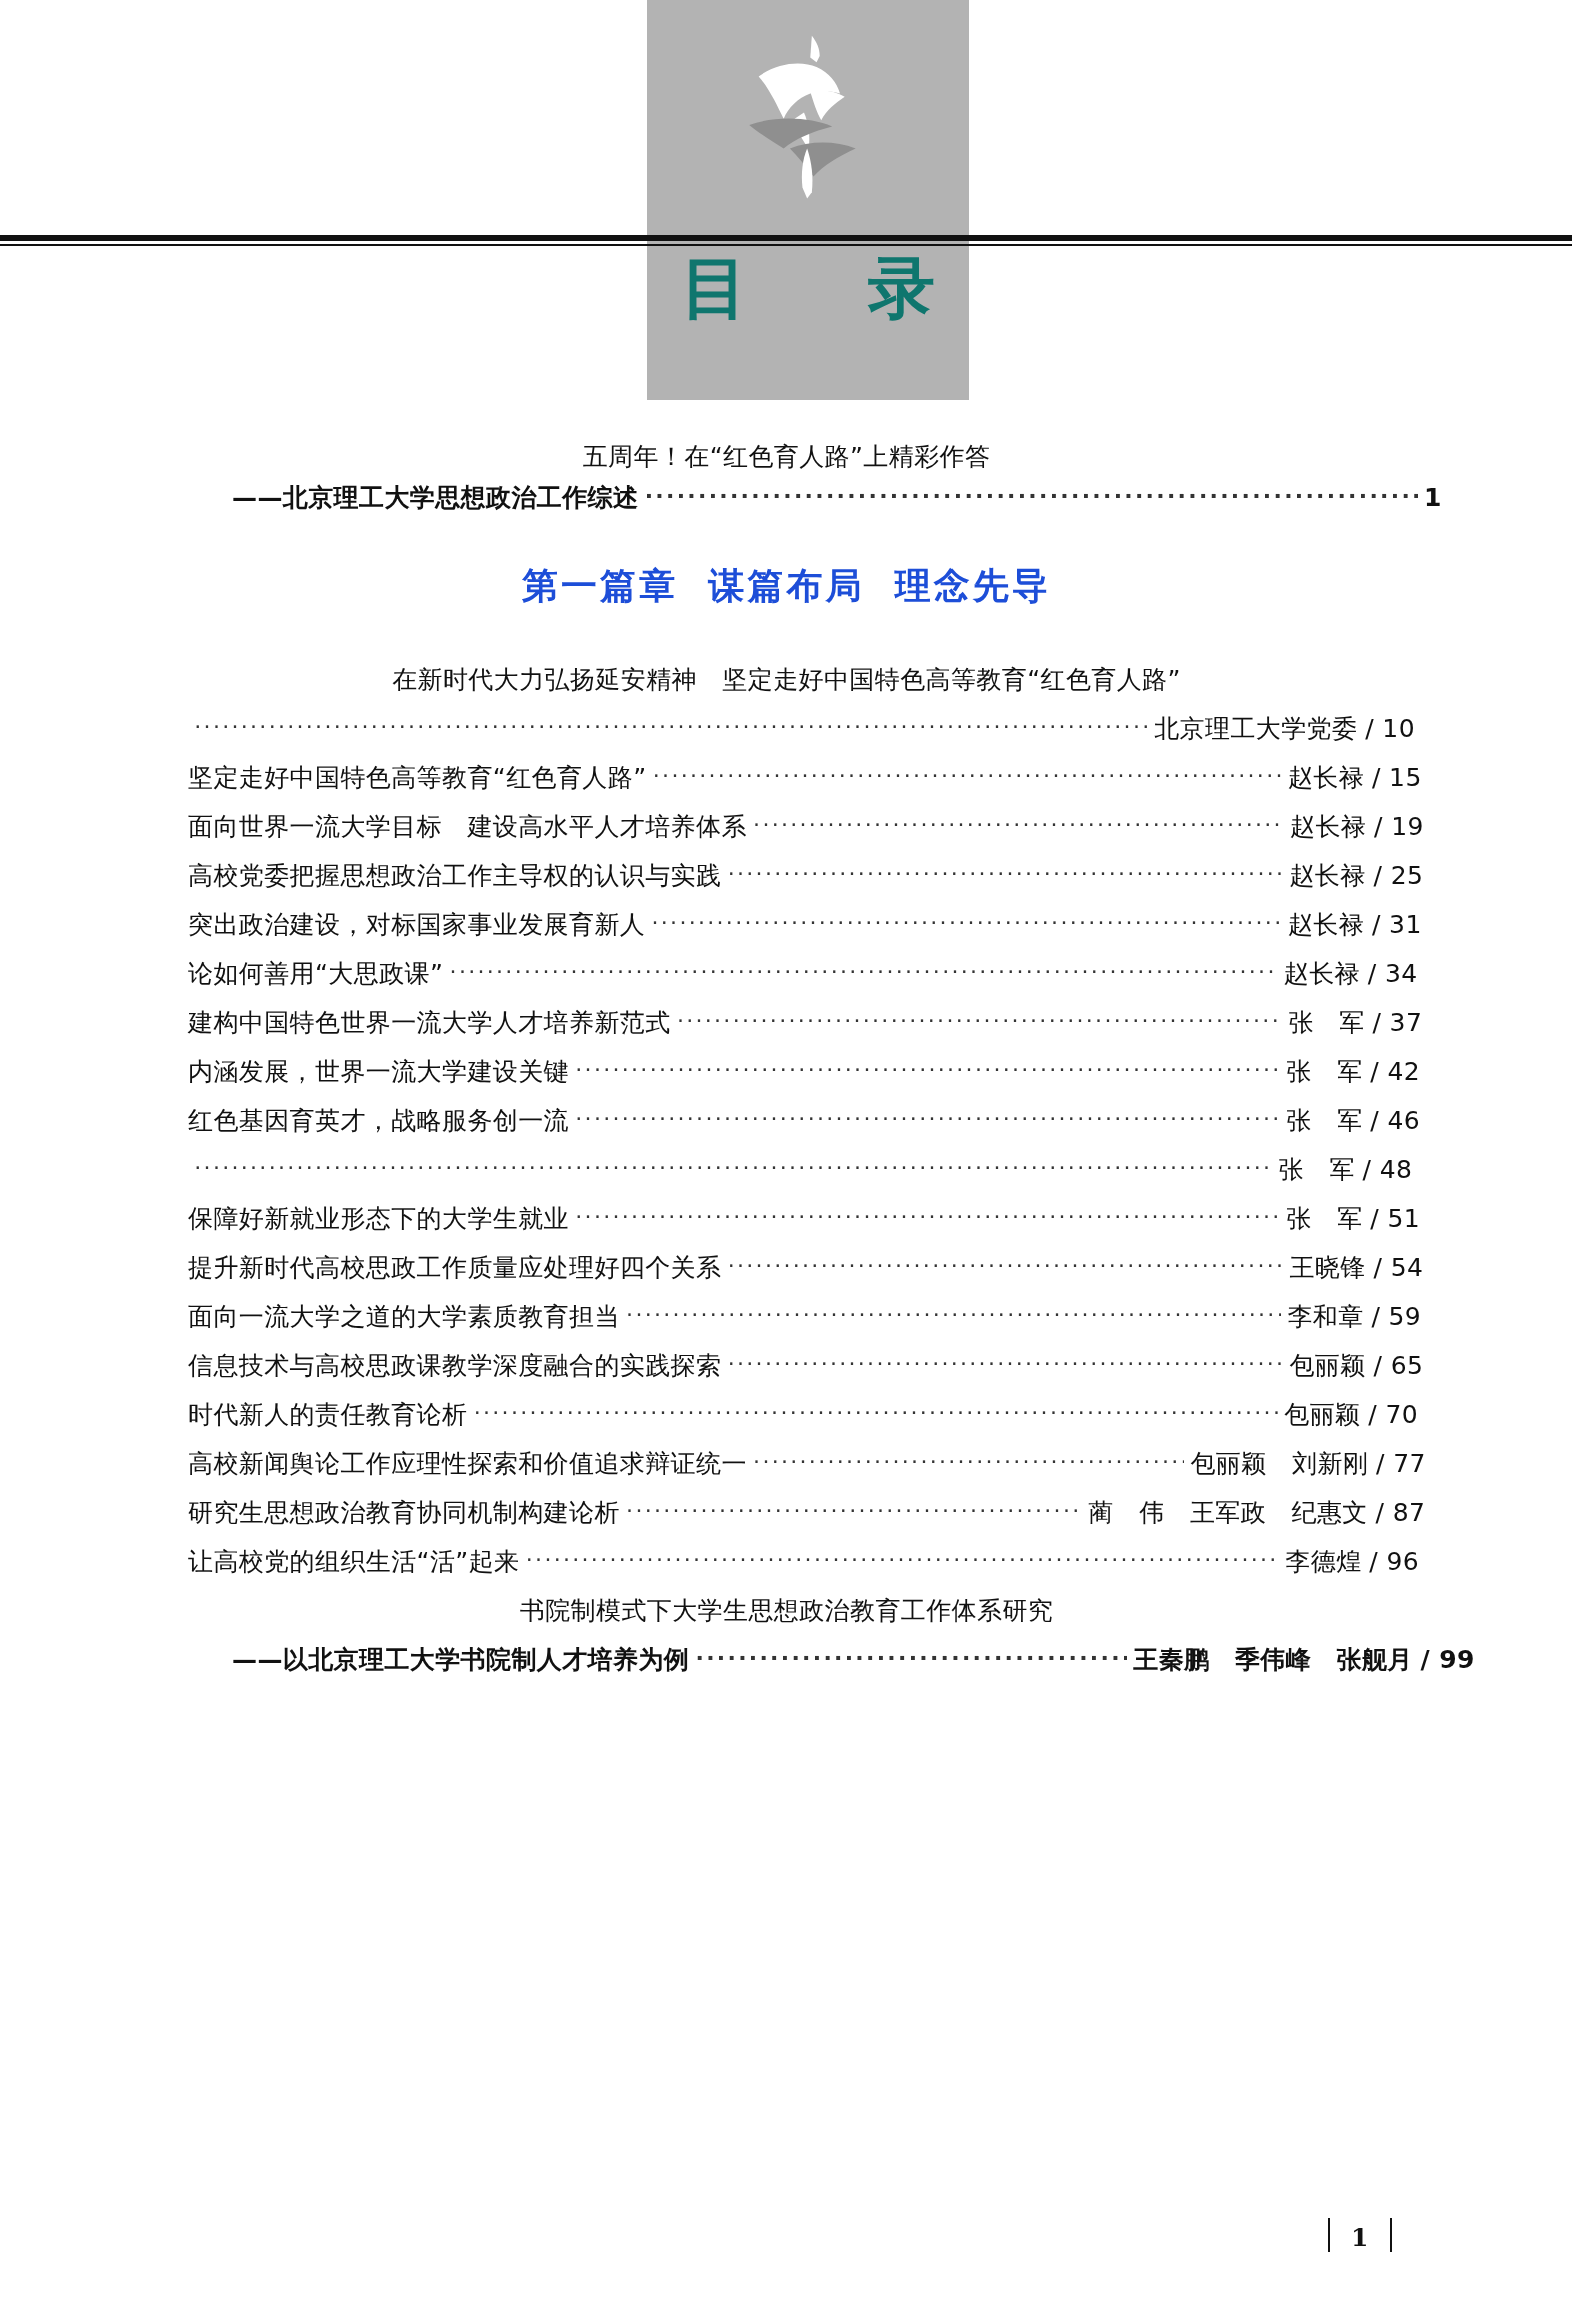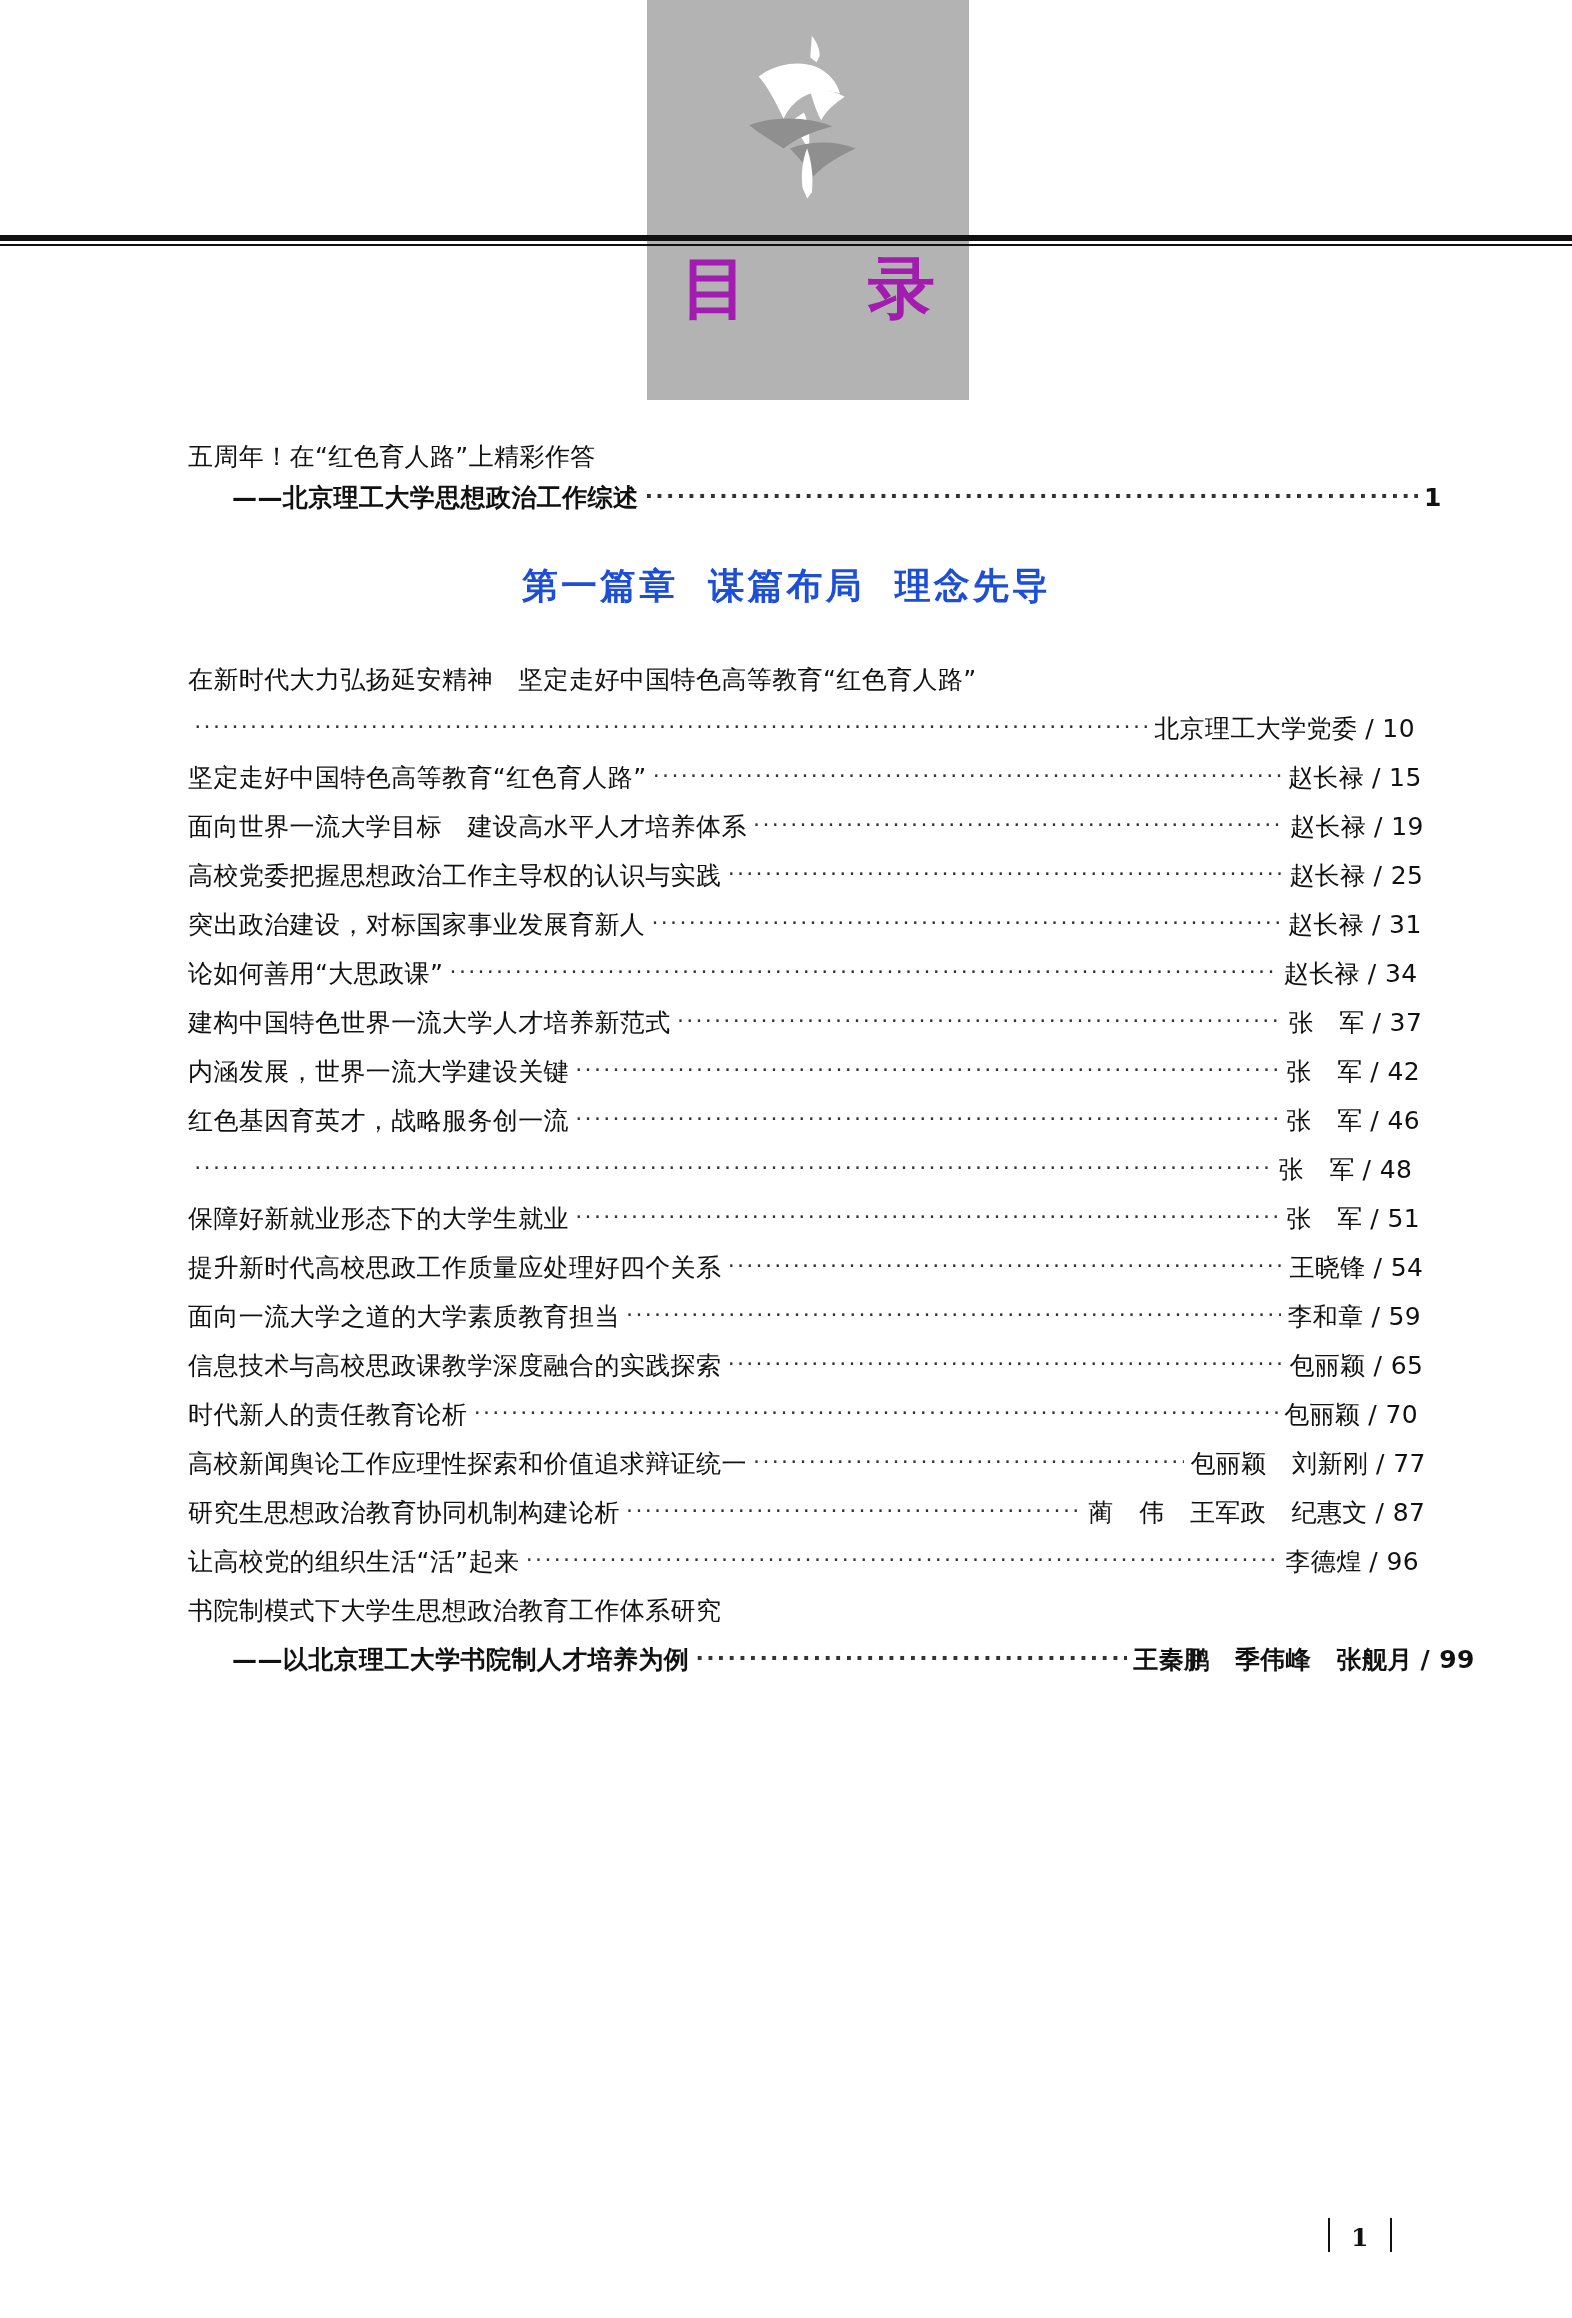--- a/index.html
+++ b/index.html
@@ -53,21 +53,21 @@
     position: absolute;
     left: 647px;
     top: 249px;
     width: 322px;
     text-align: center;
     font-size: 67px;
     font-weight: bold;
     letter-spacing: 26.6px;
     text-indent: 26.6px;
     font-family: "DejaVu Serif", "Liberation Serif", serif;
-    color: #a21caf;
+    color: #0f766e;
     line-height: 1.15;
   }
 
   
   .content {
     position: absolute;
     left: 0;
     top: 438px;
     width: 1573px;
     padding: 0 188px 0 188px;
@@ -79,20 +79,21 @@
     line-height: 1.52;
     color: #111;
     margin: 0 0 11px 0;
     font-family: "DejaVu Sans", "Liberation Sans", sans-serif;
     letter-spacing: 0.4px;
   }
   .entry-line {
     display: flex;
     align-items: baseline;
     width: 100%;
+    justify-content: center;
   }
   .entry-line .txt {
     white-space: nowrap;
   }
   .entry-line .leader {
     flex: 1 1 auto;
     overflow: hidden;
     white-space: nowrap;
     margin: 0 6.3px;
     color: #333;

